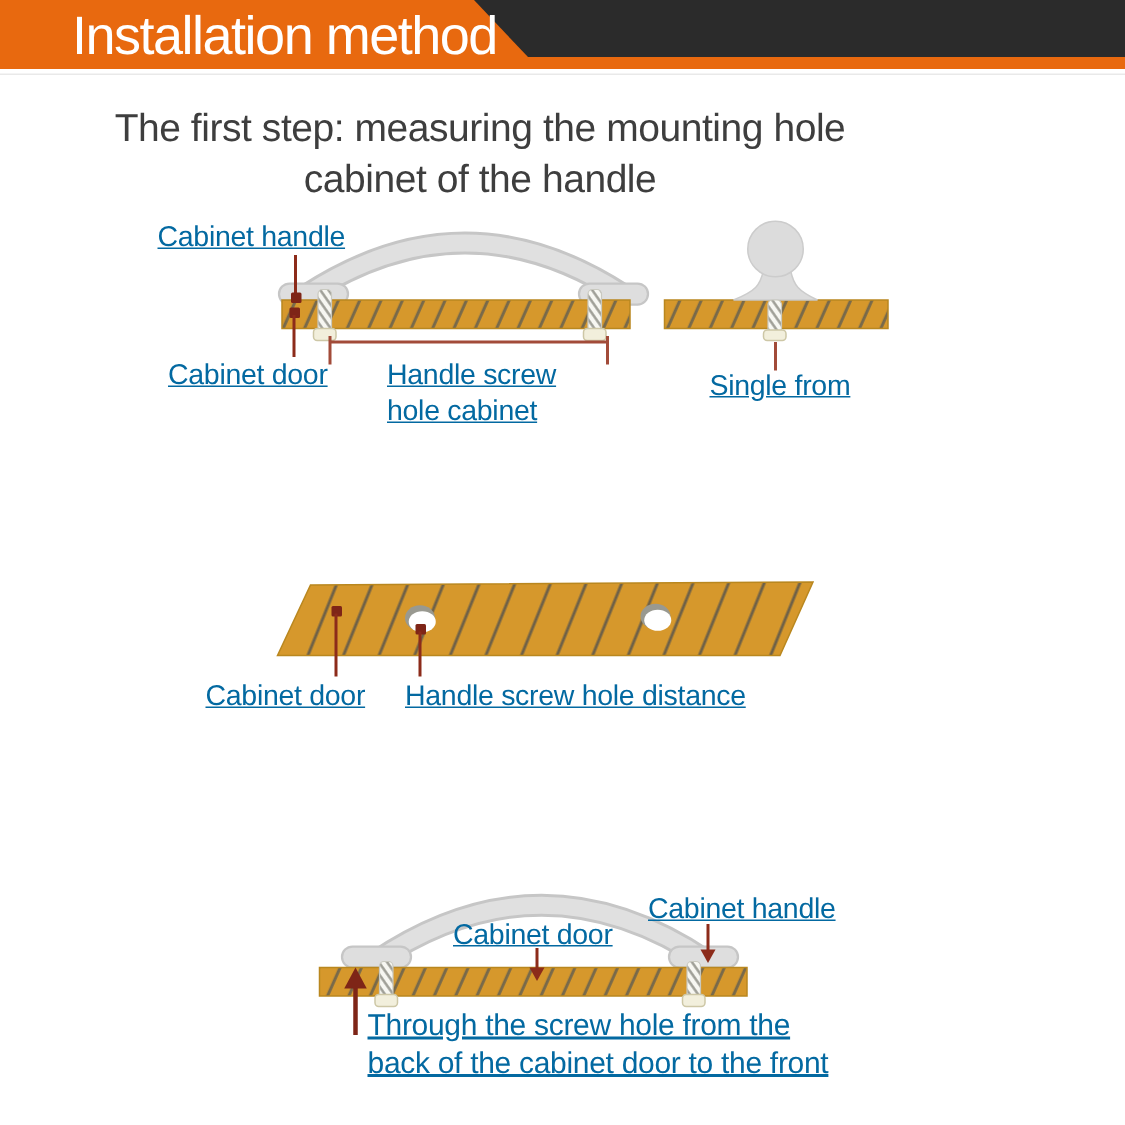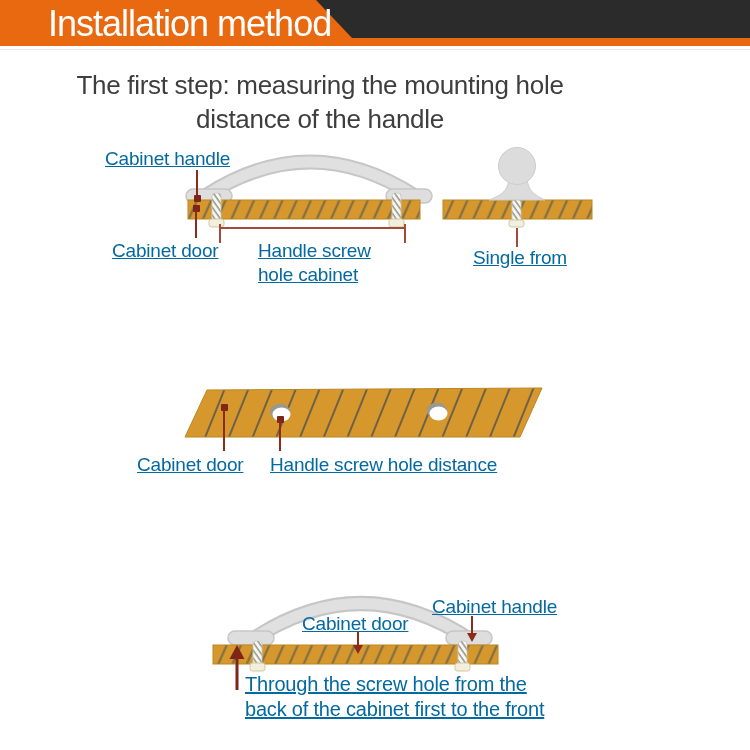--- a/index.html
+++ b/index.html
@@ -48,21 +48,21 @@
 
 <div class="page">
 
   <div class="header">
     <div class="header-dark"></div>
     <div class="header-title">Installation method</div>
   </div>
   <div class="header-underline"></div>
 
   <div class="step-heading h-step1">The first step: measuring the mounting hole
-distance of the handle</div>
+cabinet of the handle</div>
 
   <svg class="draw-layer" viewBox="0 0 750 750" xmlns="http://www.w3.org/2000/svg">
     <defs>
       <pattern id="hatchA" width="13" height="13" patternUnits="userSpaceOnUse" patternTransform="rotate(24)">
         <rect width="13" height="13" fill="#d6982c"></rect>
         <line x1="1.5" y1="-1" x2="1.5" y2="14" stroke="#77694a" stroke-width="2"></line>
       </pattern>
       <pattern id="hatchB" width="22" height="22" patternUnits="userSpaceOnUse" patternTransform="rotate(22)">
         <rect width="22" height="22" fill="#d6982c"></rect>
         <line x1="2" y1="-1" x2="2" y2="23" stroke="#6f6147" stroke-width="2"></line>
@@ -178,15 +178,15 @@
   <div class="dlabel lb-s1-dist">Handle screw
 hole cabinet</div>
   <div class="dlabel lb-s1-single">Single from</div>
 
   <div class="dlabel lb-s2-door">Cabinet door</div>
   <div class="dlabel lb-s2-dist">Handle screw hole distance</div>
 
   <div class="dlabel lb-s3-handle">Cabinet handle</div>
   <div class="dlabel lb-s3-door">Cabinet door</div>
   <div class="dlabel lb-s3-through">Through the screw hole from the
-back of the cabinet first to the front</div>
+back of the cabinet door to the front</div>
 
 </div>
 
 </body></html>

